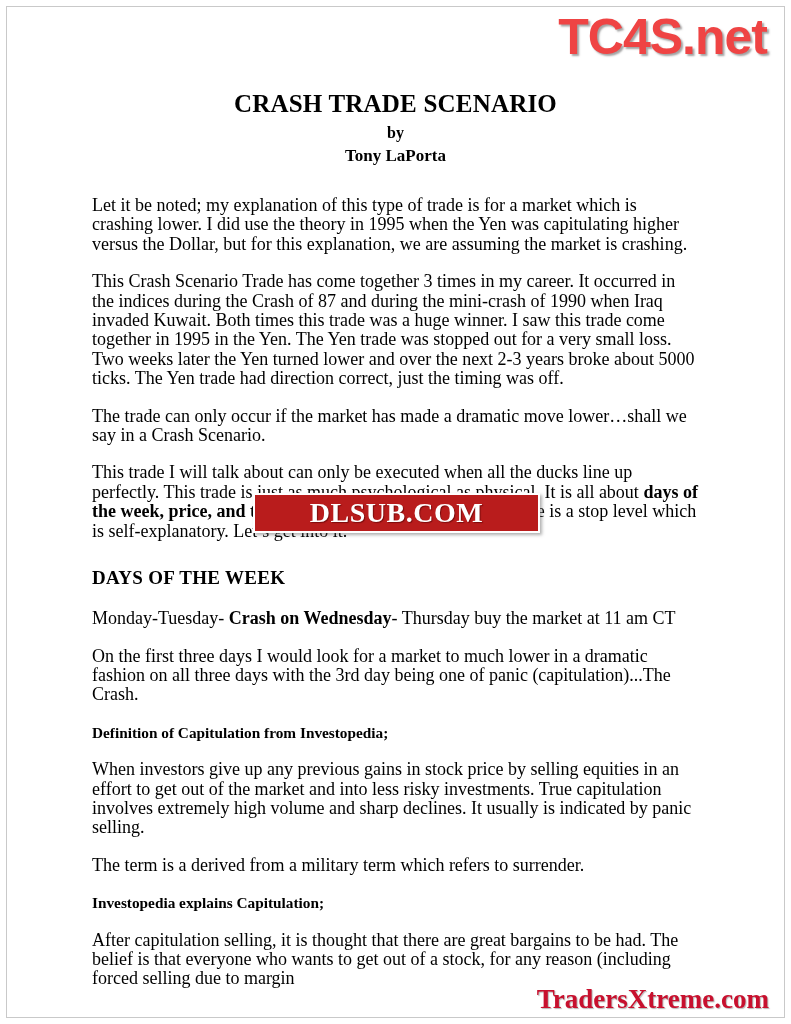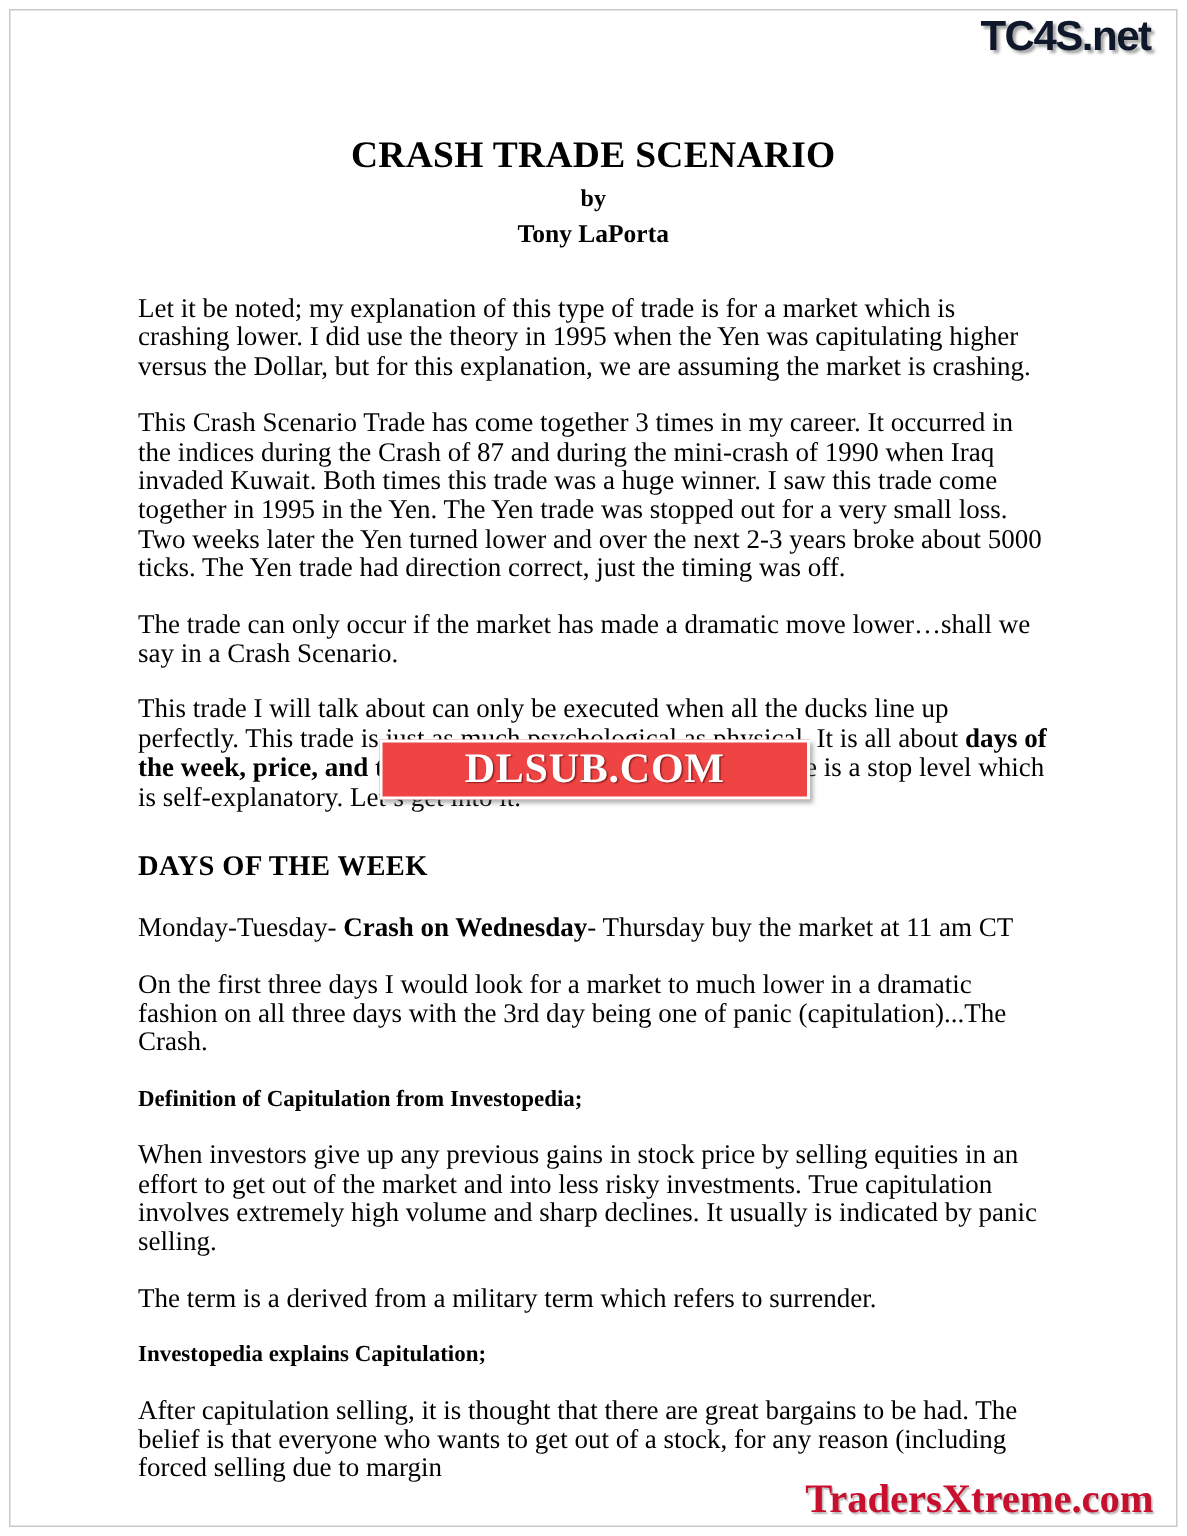--- a/index.html
+++ b/index.html
@@ -27,23 +27,23 @@
     pointer-events: none;
   }
 
   
   .tc4s {
     position: absolute;
     right: 24px;
     top: 8px;
     font-family: "Liberation Sans", sans-serif;
     font-weight: bold;
-    font-size: 28px;
+    font-size: 50px;
     letter-spacing: -1px;
-    color: #0f172a;
+    color: #ef4444;
     text-shadow: 2px 2px 2px rgba(140,140,140,0.8);
   }
 
   
   .tx-logo {
     position: absolute;
     right: 22px;
     bottom: 9px;
     font-family: "Liberation Serif", serif;
     font-weight: bold;
@@ -102,21 +102,21 @@
     margin: 0 0 18px 0;
   }
 
   
   .dlsub {
     position: absolute;
     left: 253px;
     top: 493px;
     width: 283px;
     height: 36px;
-    background: #ef4444;
+    background: #b91c1c;
     border: 2px solid #ffffff;
     box-shadow: 2px 2px 3px rgba(100,100,100,0.5);
     display: flex;
     align-items: center;
     justify-content: center;
   }
   .dlsub span {
     font-family: "Liberation Serif", serif;
     font-weight: bold;
     font-size: 28px;

